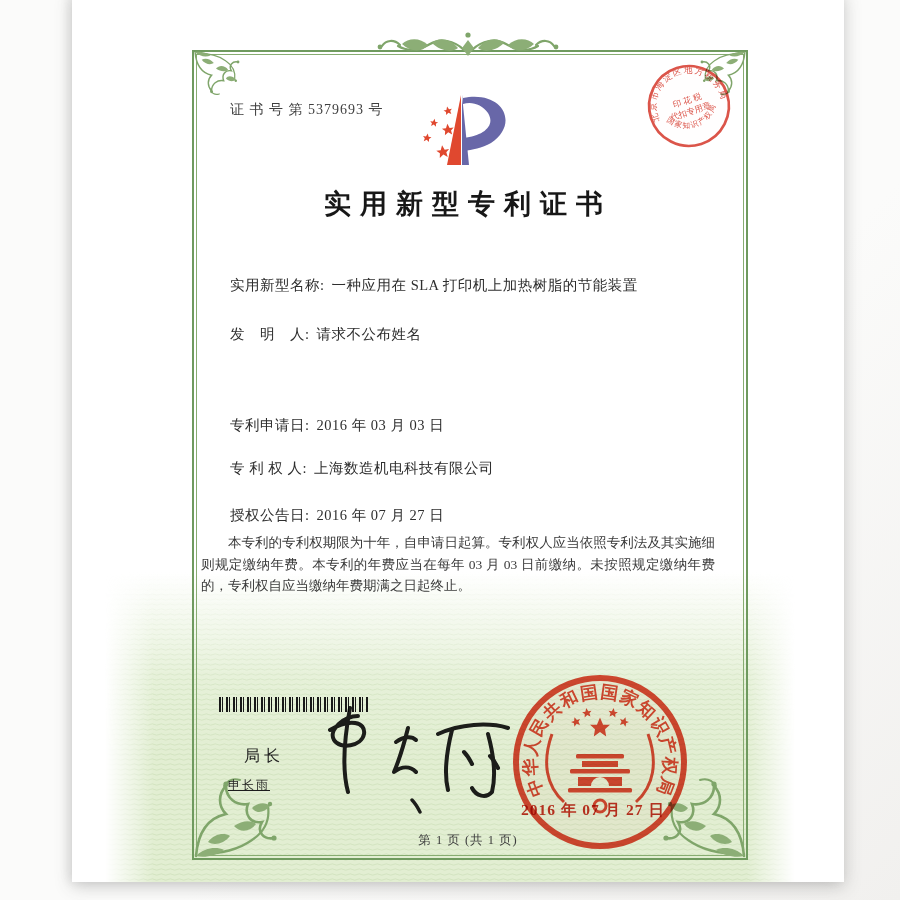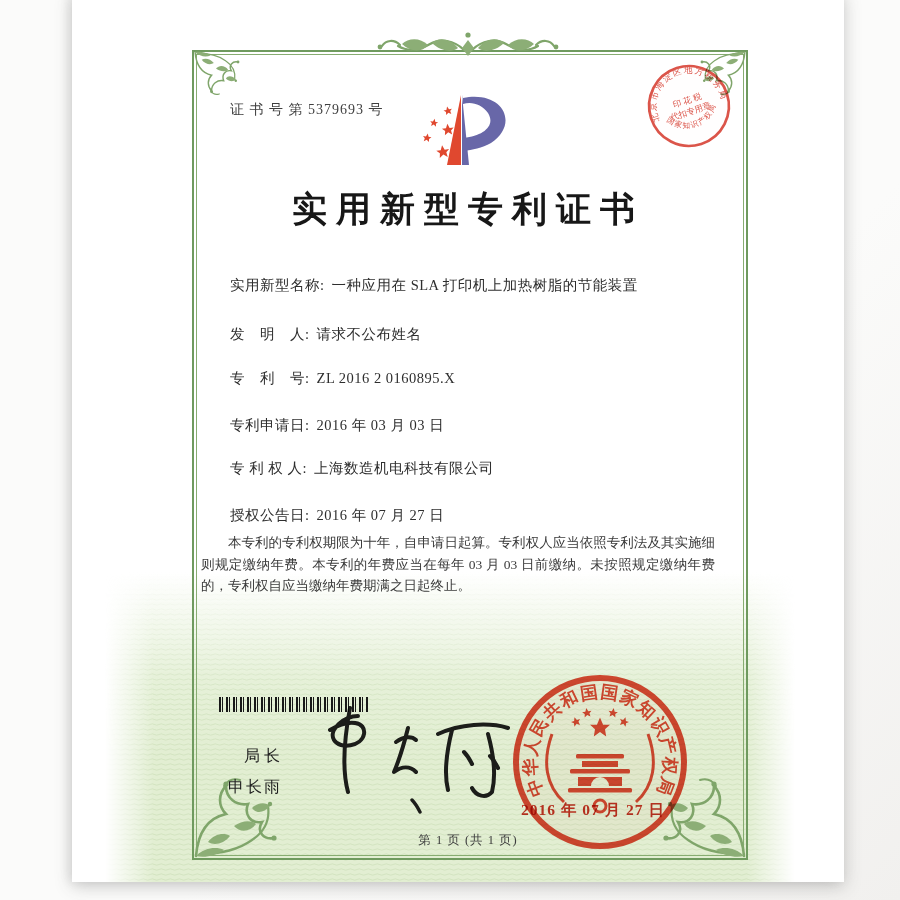--- a/index.html
+++ b/index.html
@@ -10,34 +10,34 @@
   .paper{position:absolute;left:72px;top:-8px;width:772px;height:890px;background:#ffffff;
          box-shadow:0 4px 16px rgba(70,70,70,.28), -4px 0 10px rgba(0,0,0,.05);}
   .greenwash{position:absolute;left:105px;top:572px;pointer-events:none;}
   .frame{position:absolute;left:192px;top:50px;width:552px;height:806px;border:2px solid #6f9a5e;}
   .frame::after{content:"";position:absolute;inset:2px;border:1px solid #87ac71;}
   .flourishes{position:absolute;left:0;top:0;pointer-events:none;}
   .cert-number{position:absolute;left:230px;top:101px;font-size:14px;letter-spacing:1px;color:#3f3f3f;}
   .logo-svg{position:absolute;left:403px;top:86px;}
   .tax-stamp-svg{position:absolute;left:643px;top:60px;transform:rotate(-18deg);mix-blend-mode:multiply;opacity:.92;}
   .title{position:absolute;left:192px;top:186px;width:552px;text-align:center;
-         font-size:35px;font-weight:bold;letter-spacing:9px;color:#171717;}
+         font-size:27px;font-weight:bold;letter-spacing:9px;color:#171717;}
   .field-row{position:absolute;left:230px;font-size:14.5px;color:#2e2e2e;letter-spacing:.5px;white-space:nowrap;}
   .field-row .fl{margin-right:7px;}
   .f1{top:276px;} .f2{top:325px;} .f3{top:369px;} .f4{top:416px;} .f5{top:459px;} .f6{top:506px;}
   .paras{position:absolute;left:201px;top:532px;width:514px;font-size:13.5px;line-height:21.5px;
          color:#3a3a3a;text-align:justify;}
   .paras p{margin:0;text-indent:2em;}
   .barcode{position:absolute;left:219px;top:697px;width:150px;height:15px;
      background:repeating-linear-gradient(90deg,#181818 0 2px,transparent 2px 3px,#181818 3px 4px,
      transparent 4px 7px,#181818 7px 9px,transparent 9px 10px,#181818 10px 11px,transparent 11px 14px);}
   .director-title{position:absolute;left:228px;top:746px;font-size:16px;letter-spacing:4px;color:#1d1d1d;
          font-family:"Liberation Sans","DejaVu Sans",sans-serif;margin-left:16px;}
-  .director-name{position:absolute;left:228px;top:777px;font-size:16px;letter-spacing:2px;color:#1d1d1d;
-         font-family:"Liberation Sans","DejaVu Sans",sans-serif;}
+  .director-name{position:absolute;left:228px;top:777px;font-size:12px;letter-spacing:2px;color:#1d1d1d;
+         font-family:"Liberation Sans","DejaVu Sans",sans-serif;text-decoration:underline;}
   .signature-svg{position:absolute;left:292px;top:700px;mix-blend-mode:multiply;}
   .seal-svg{position:absolute;left:510px;top:672px;mix-blend-mode:multiply;opacity:.95;}
   .seal-date{position:absolute;left:521px;top:800px;font-size:15.5px;font-weight:bold;color:#cf3526;
          letter-spacing:1px;mix-blend-mode:multiply;white-space:nowrap;}
   .footer{position:absolute;left:192px;top:832px;width:552px;text-align:center;font-size:12.5px;
          color:#3c3c3c;letter-spacing:1px;}
 </style>
 </head>
 <body>
 
@@ -153,23 +153,20 @@
   </svg>
 
   <div class="title">实用新型专利证书</div>
 
   <div class="field-row f1">
     <span class="fl">实用新型名称:</span><span>一种应用在 SLA 打印机上加热树脂的节能装置</span>
   </div>
   <div class="field-row f2">
     <span class="fl">发　明　人:</span><span>请求不公布姓名</span>
   </div>
-  <div class="field-row f3">
-    <span class="fl">专　利　号:</span><span>ZL 2016 2 0160895.X</span>
-  </div>
   <div class="field-row f4">
     <span class="fl">专利申请日:</span><span>2016 年 03 月 03 日</span>
   </div>
   <div class="field-row f5">
     <span class="fl">专 利 权 人:</span><span>上海数造机电科技有限公司</span>
   </div>
   <div class="field-row f6">
     <span class="fl">授权公告日:</span><span>2016 年 07 月 27 日</span>
   </div>
 

